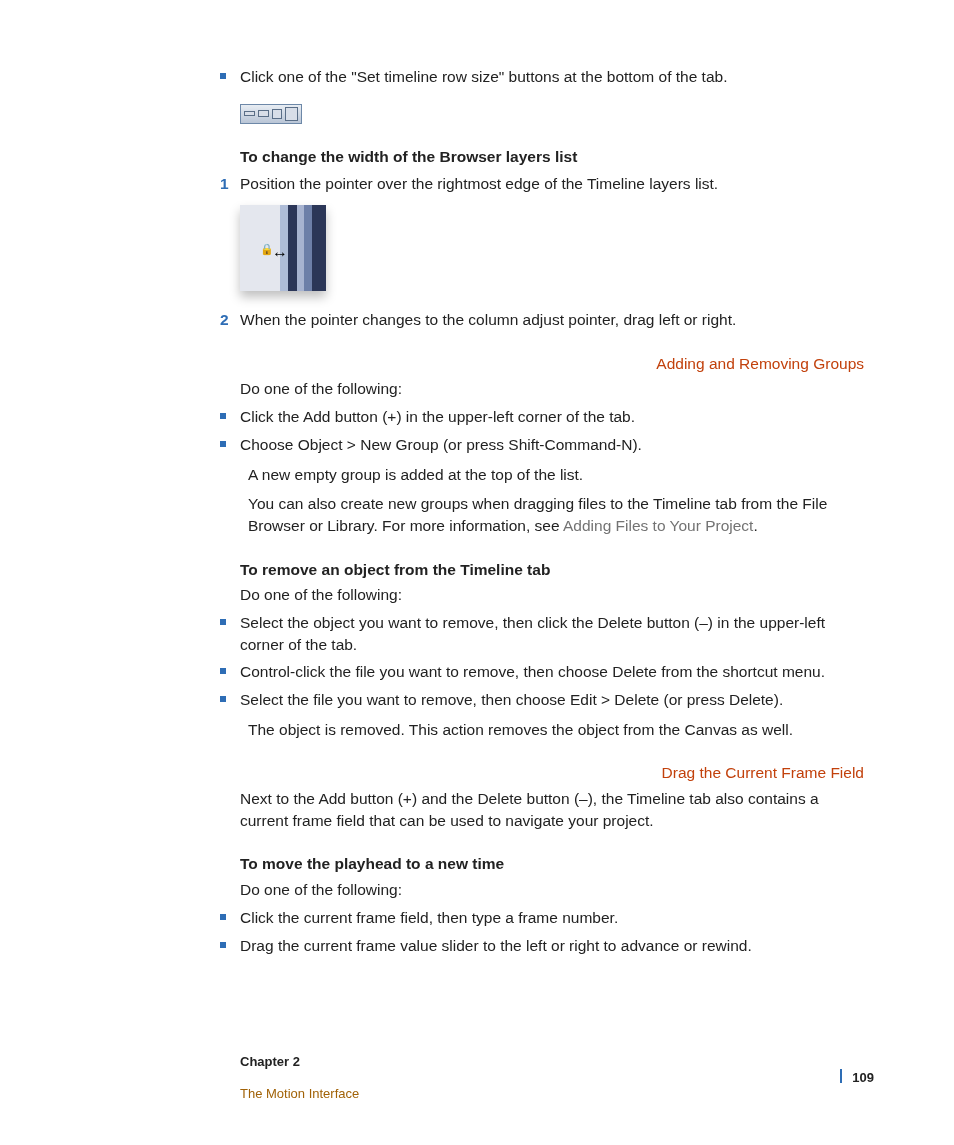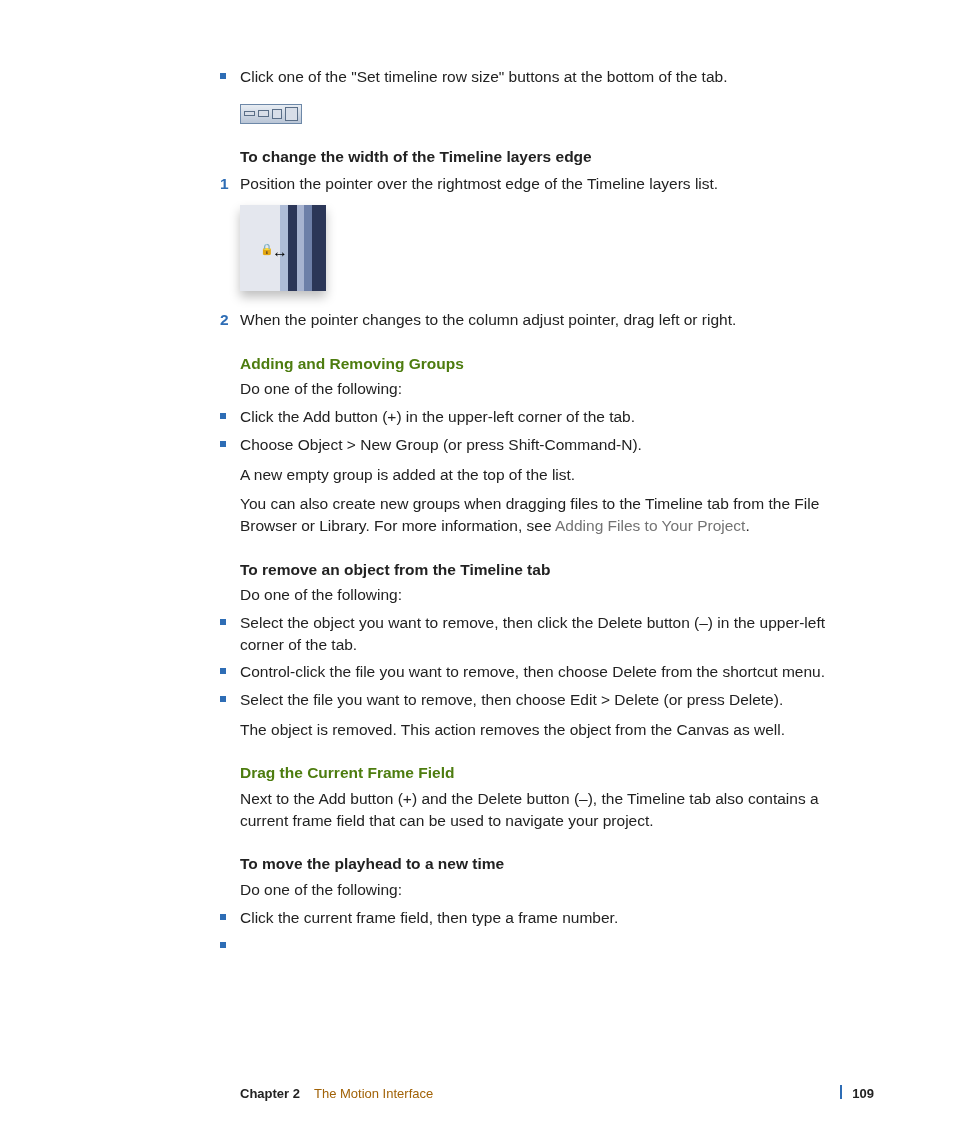--- a/index.html
+++ b/index.html
@@ -40,48 +40,50 @@
     top: 0;
     color: #2e6db5;
     font-weight: 600;
   }
   .step-heading {
     font-weight: 600;
     margin-top: 22px;
     margin-bottom: 4px;
   }
   .sub-heading {
-    color: #4d7c0f;
-    font-weight: 700;
+    color: #c2410c;
+    font-weight: 400;
     margin-top: 22px;
     margin-bottom: 4px;
+    text-align: right;
   }
   .para {
     margin: 4px 0;
   }
   .indent-para {
-    margin: 8px 0;
+    margin: 8px 8px;
   }
   .link-text {
     color: #737373;
   }
   .footer {
     position: absolute;
     bottom: 42px;
     left: 240px;
     right: 80px;
     font-size: 13px;
     display: flex;
     align-items: center;
     justify-content: space-between;
   }
   .footer-left {
     display: flex;
     gap: 14px;
     align-items: flex-start;
+    flex-direction: column;
   }
   .chapter-label { font-weight: 600; color: #222; }
   .chapter-title { color: #a16207; }
   .footer-right {
     display: flex;
     align-items: flex-start;
     gap: 10px;
   }
   .footer-bar {
     width: 2px;
@@ -146,21 +148,21 @@
 
     <div class="illus">
       <div class="row-size-buttons">
         <div class="rsb-bar"></div>
         <div class="rsb-sm"></div>
         <div class="rsb-md"></div>
         <div class="rsb-lg"></div>
       </div>
     </div>
 
-    <div class="step-heading">To change the width of the Timeline layers edge</div>
+    <div class="step-heading">To change the width of the Browser layers list</div>
 
     <div class="bullet-row">
       <span class="num-label">1</span>
       <span>Position the pointer over the rightmost edge of the Timeline layers list.</span>
     </div>
 
     <div class="illus">
       <div class="resize-illus">
         <span class="lock">🔒</span>
         <span class="arrow">↔</span>
@@ -214,20 +216,21 @@
 
     <div class="step-heading">To move the playhead to a new time</div>
     <div class="para">Do one of the following:</div>
 
     <div class="bullet-row">
       <div class="bullet-marker"></div>
       <span>Click the current frame field, then type a frame number.</span>
     </div>
     <div class="bullet-row">
       <div class="bullet-marker"></div>
+      <span>Drag the current frame value slider to the left or right to advance or rewind.</span>
     </div>
 
   </div>
 
   <div class="footer">
     <div class="footer-left">
       <span class="chapter-label">Chapter 2</span>
       <span class="chapter-title">The Motion Interface</span>
     </div>
     <div class="footer-right">

